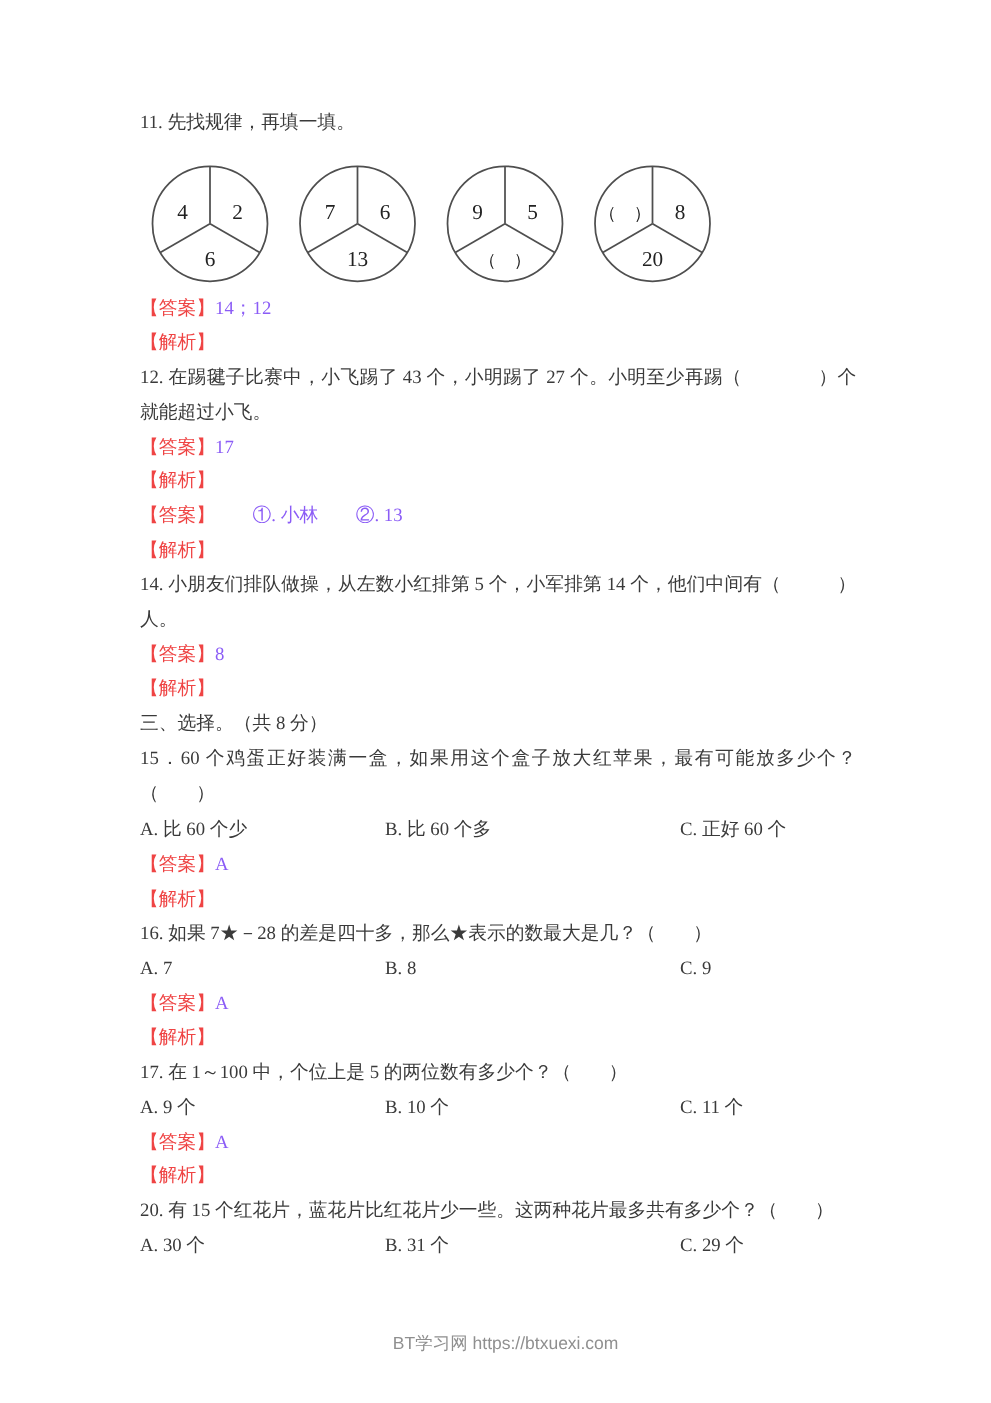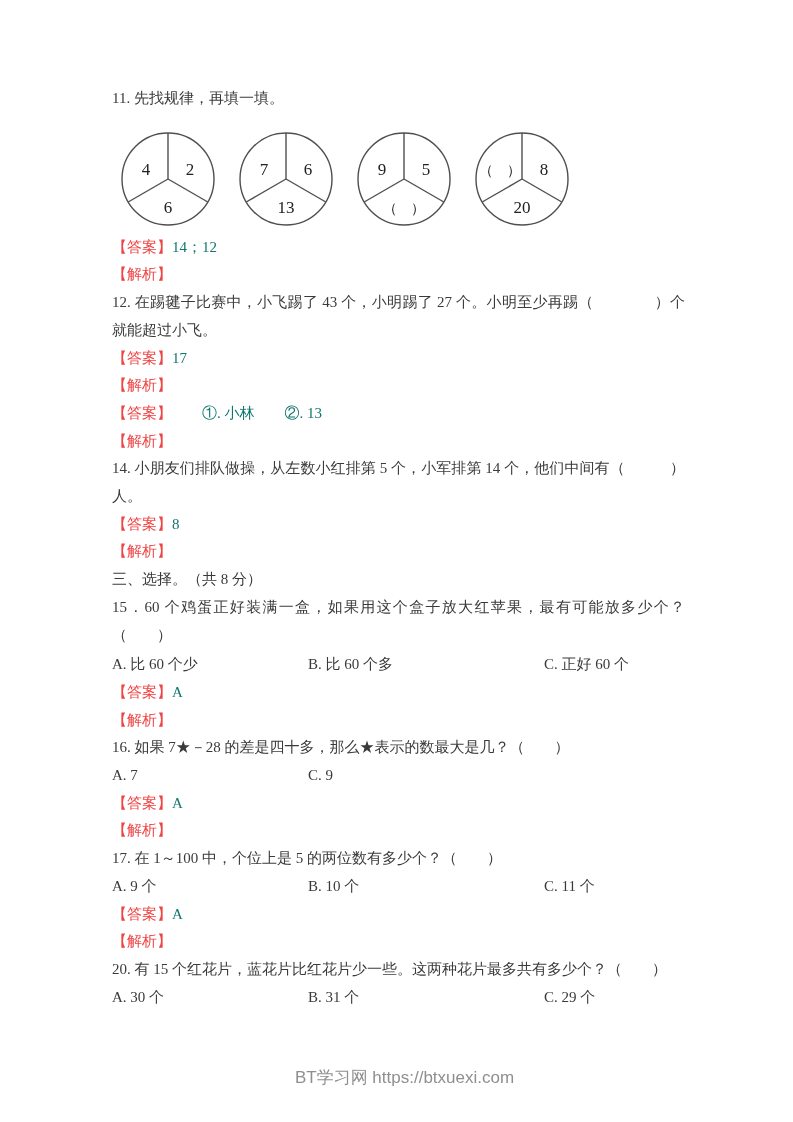--- a/index.html
+++ b/index.html
@@ -20,21 +20,21 @@
     left: 112px;
     width: 573px;
   }
   .line {
     margin: 0;
     font-size: 15px;
     line-height: 27.7px;
     text-align: justify;
   }
   .label-blue { color: #ef4444; }
-  .answer-value { color: #0f766e; white-space: pre-wrap; }
+  .answer-value { color: #8b5cf6; white-space: pre-wrap; }
   .circles-row {
     height: 121px;
     padding-top: 16px;
     padding-left: 8px;
     display: flex;
     gap: 22px;
     align-items: flex-start;
   }
   .circle-diagram { display: block; }
   .circle-diagram circle, .circle-diagram line {
@@ -57,21 +57,21 @@
     margin: 0;
   }
   .options.first-choice { margin-top: 2px; }
   .footer {
     position: absolute;
     top: 1066px;
     left: 0;
     width: 793px;
     text-align: center;
     font-family: "Liberation Sans", "DejaVu Sans", sans-serif;
-    font-size: 17px;
+    font-size: 14px;
     color: #8f8f8f;
     padding-left: 16px;
   }
 </style>
 </head>
 <body>
 
 <div class="page">
   <div class="content">
 
@@ -137,20 +137,21 @@
       <span>A. 比 60 个少</span>
       <span>B. 比 60 个多</span>
       <span>C. 正好 60 个</span>
     </div>
     <p class="line"><span class="label-blue">【答案】</span><span class="answer-value">A</span></p>
     <p class="line"><span class="label-blue">【解析】</span></p>
 
     <p class="line">16. 如果 7★－28 的差是四十多，那么★表示的数最大是几？（　　）</p>
     <div class="options">
       <span>A. 7</span>
+      <span>B. 8</span>
       <span>C. 9</span>
     </div>
     <p class="line"><span class="label-blue">【答案】</span><span class="answer-value">A</span></p>
     <p class="line"><span class="label-blue">【解析】</span></p>
 
     <p class="line">17. 在 1～100 中，个位上是 5 的两位数有多少个？（　　）</p>
     <div class="options">
       <span>A. 9 个</span>
       <span>B. 10 个</span>
       <span>C. 11 个</span>

